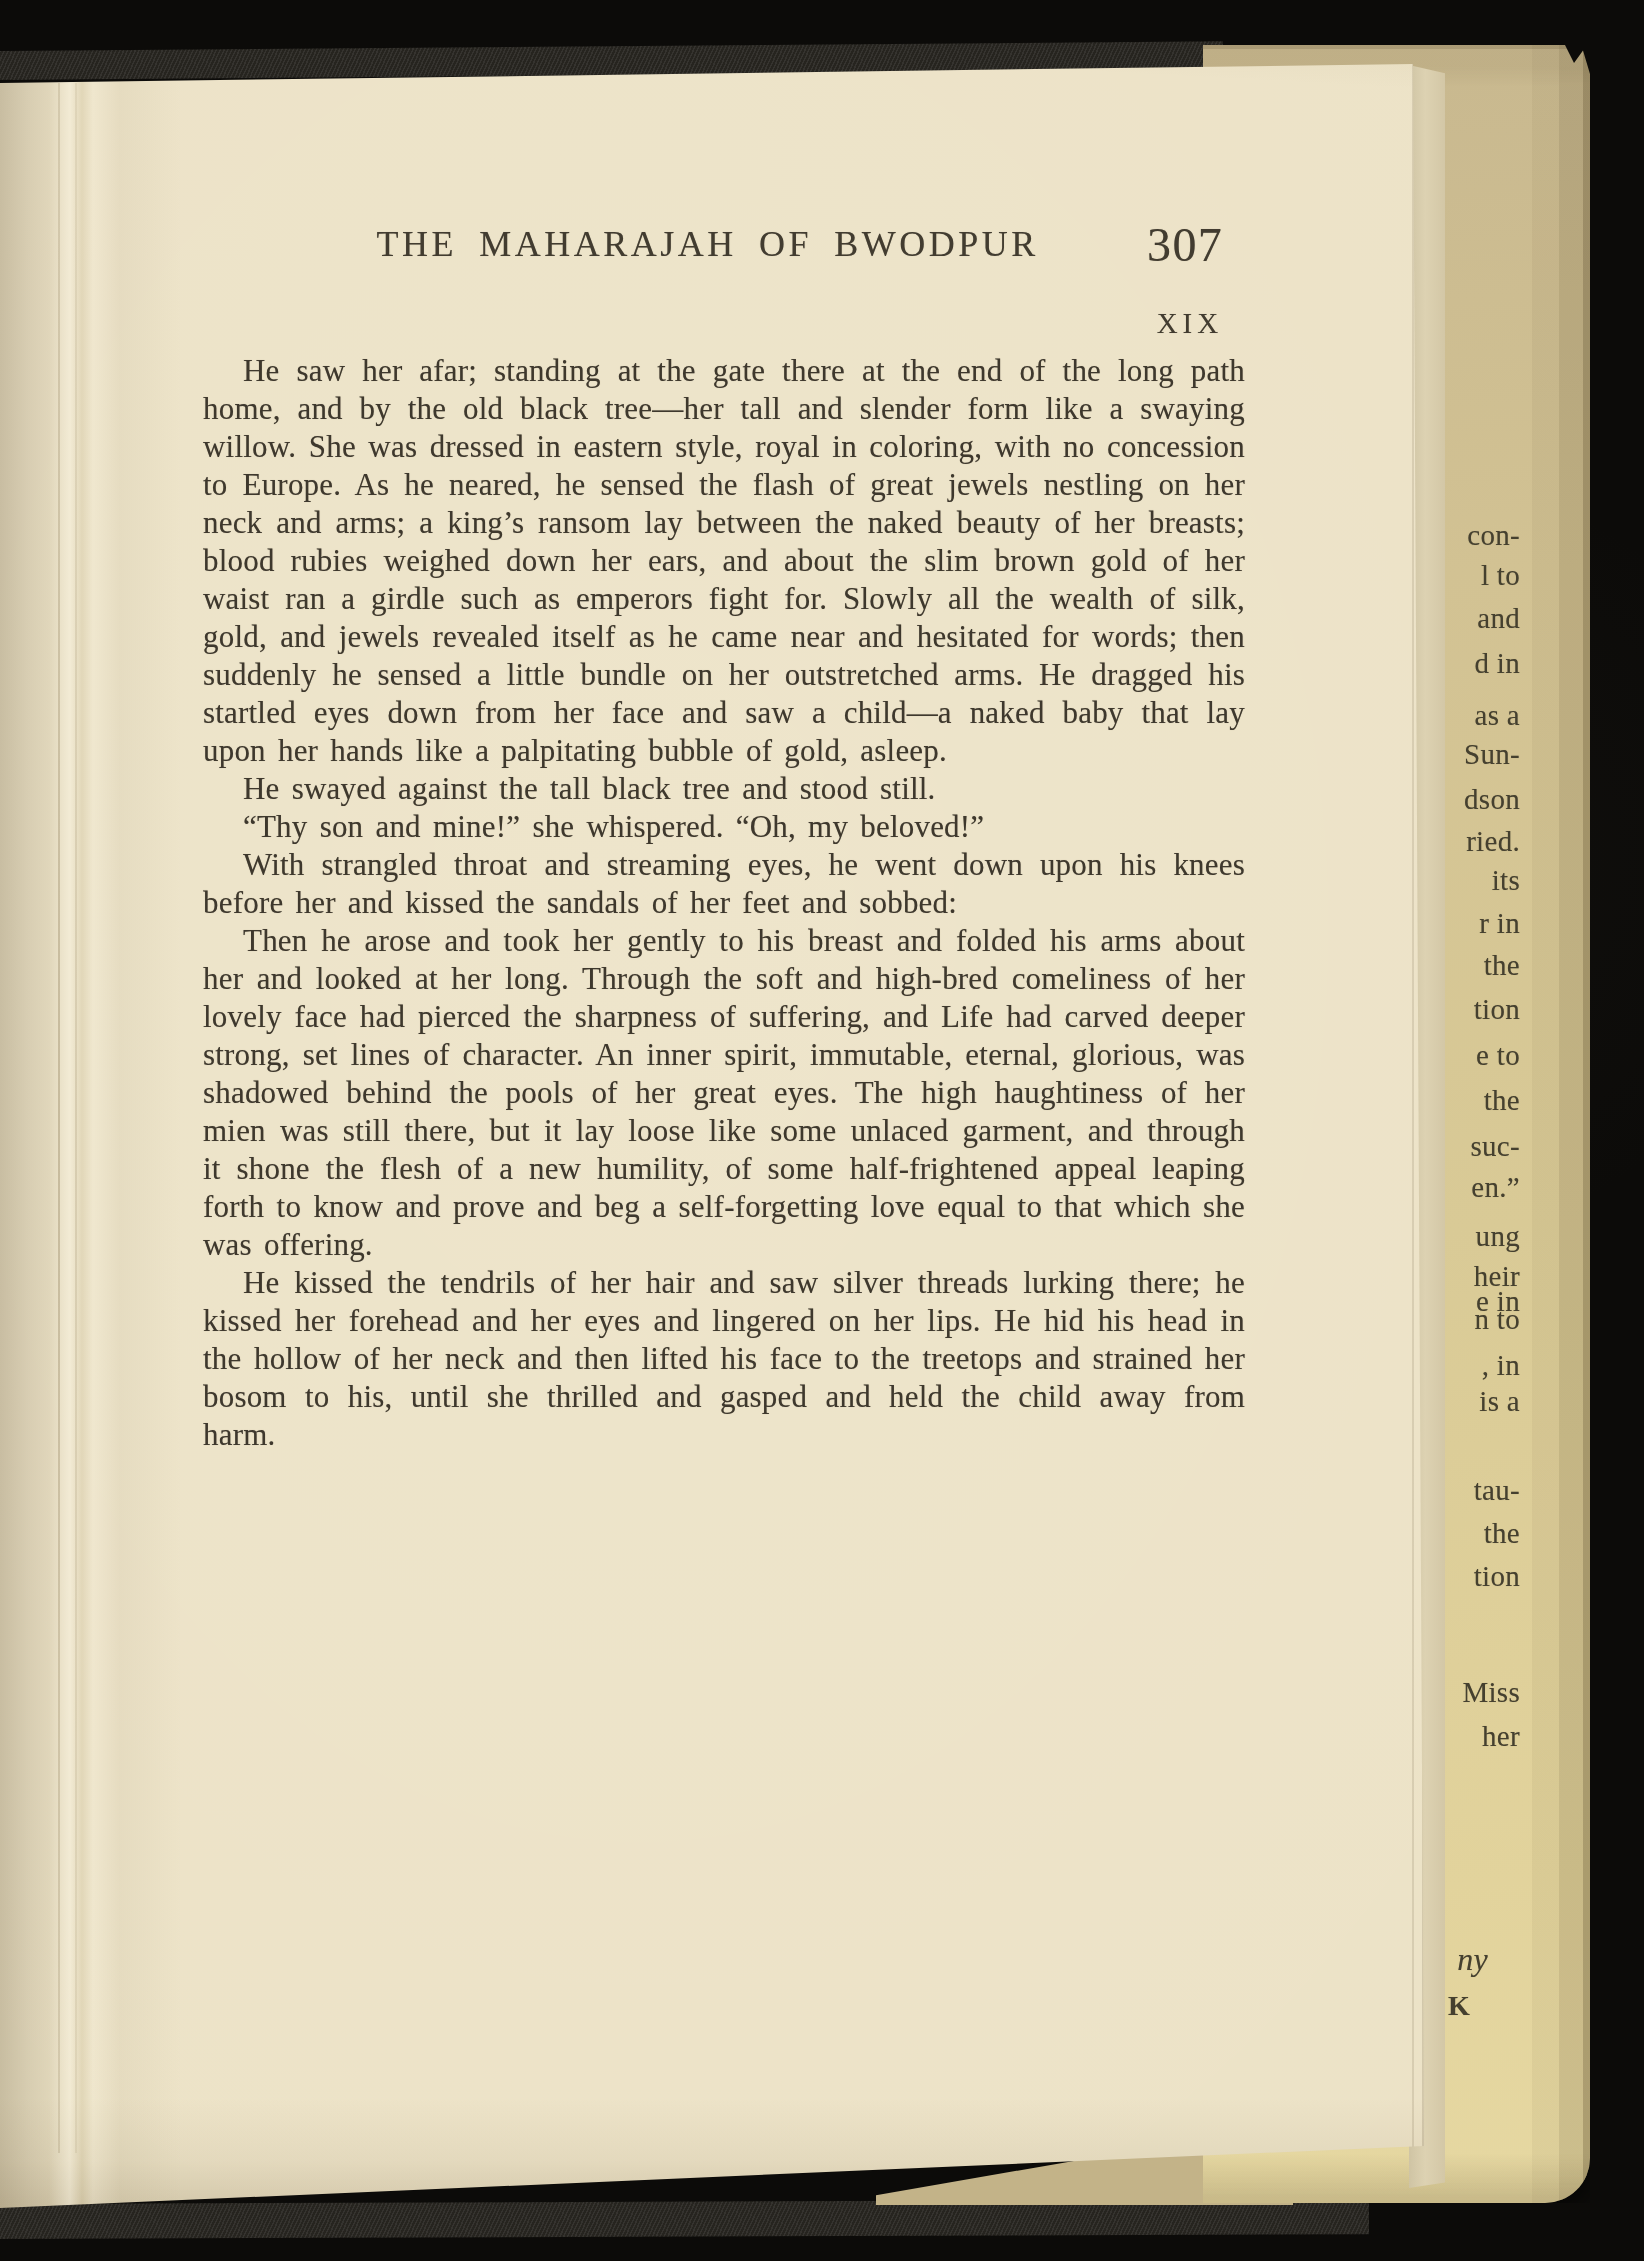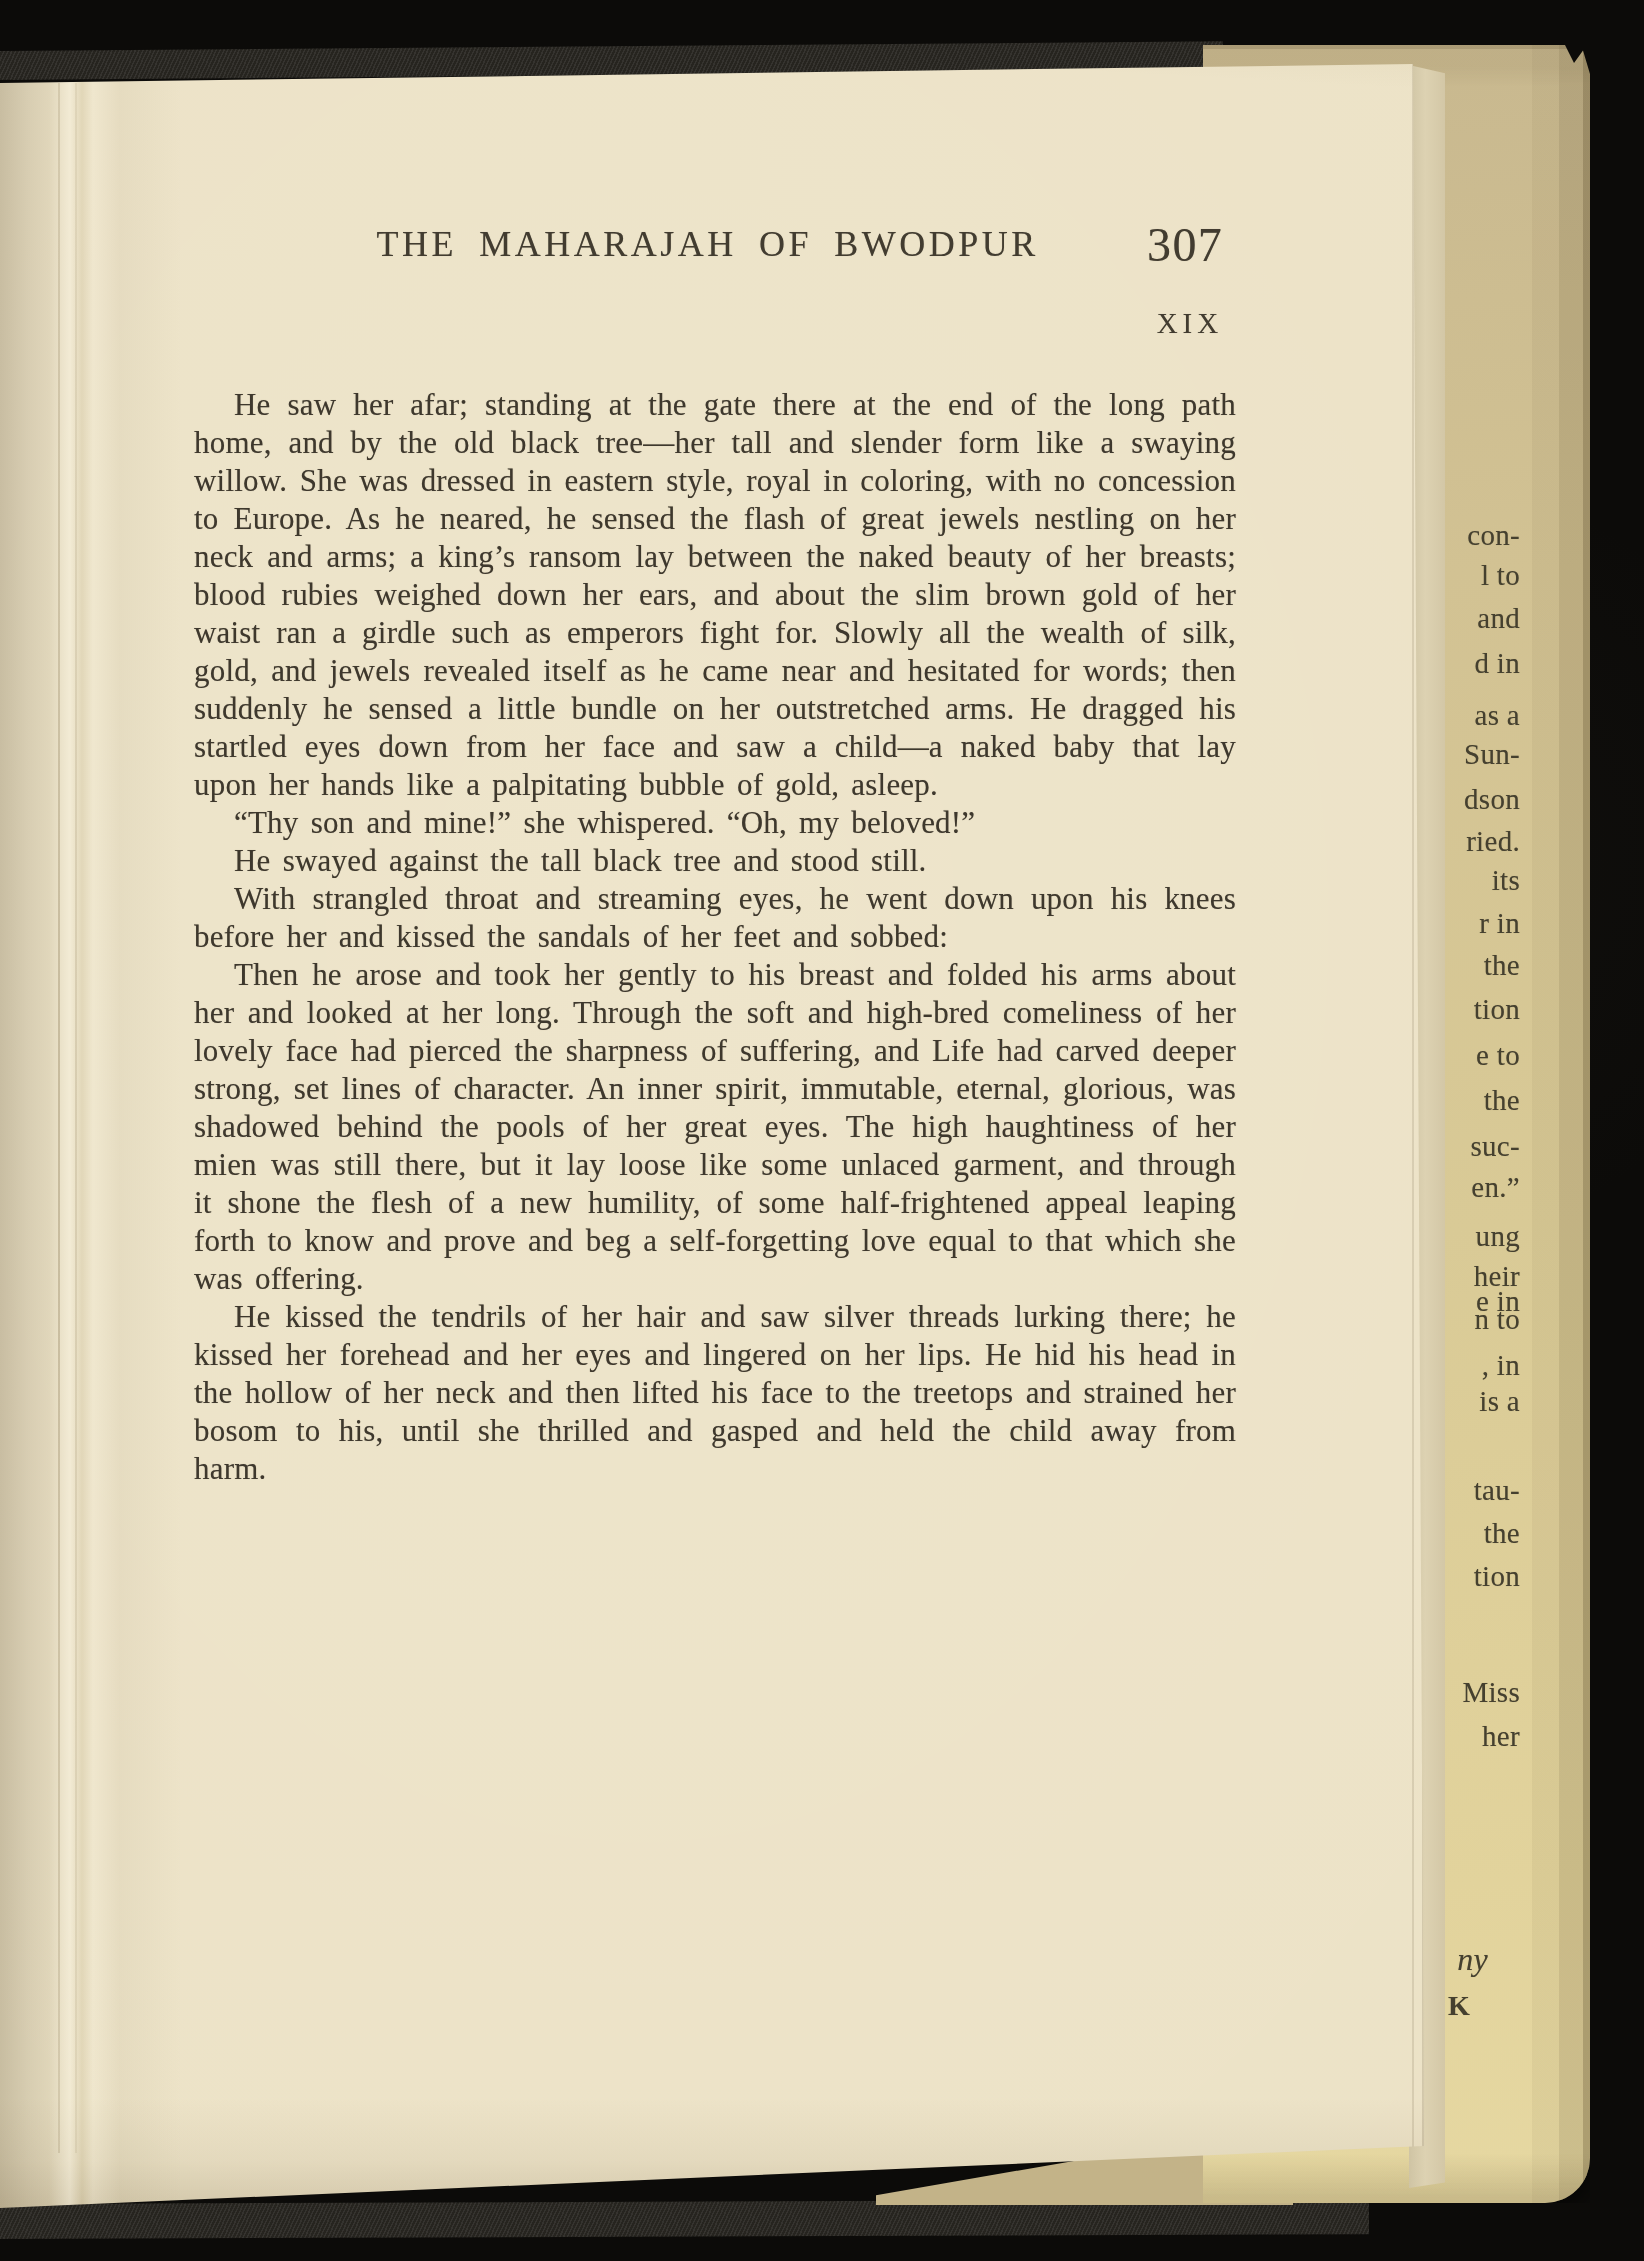--- a/index.html
+++ b/index.html
@@ -104,27 +104,26 @@
     font-size:48px;line-height:42px;letter-spacing:1.4px;color:#423c30;
     text-shadow:0 0 0.7px rgba(66,60,48,.4);
   }
   .chapter-numeral{
     position:absolute;left:202px;top:306px;width:1042px;text-align:right;
     transform:translateX(-21px);
     font-size:29px;line-height:35px;letter-spacing:4.9px;color:#423c30;
     text-shadow:0 0 0.7px rgba(66,60,48,.4);
   }
   .body-text{
-    position:absolute;left:194px;top:352px;width:1042px;
+    position:absolute;left:203px;top:352px;width:1042px;
     font-size:31px;line-height:38px;
     letter-spacing:0.2px;word-spacing:4.2px;
     text-align:justify;
     color:#3e382d;
     text-shadow:0 0 0.7px rgba(62,56,45,.38);
-    margin-top:34px;
   }
   .body-text p{margin:0;text-indent:40px;}
 </style>
 </head>
 <body>
 
 <div class="scene">
 
   <div class="cover-edge cover-edge-top"></div>
   <div class="cover-edge cover-edge-bottom"></div>
@@ -171,22 +170,22 @@
 
     <div class="page-header">
       <div class="running-head">THE MAHARAJAH OF BWODPUR</div>
       <div class="page-number">307</div>
     </div>
 
     <div class="chapter-numeral">XIX</div>
 
     <div class="body-text">
       <p>He saw her afar; standing at the gate there at the end of the long path home, and by the old black tree—her tall and slender form like a swaying willow. She was dressed in eastern style, royal in coloring, with no concession to Europe. As he neared, he sensed the flash of great jewels nestling on her neck and arms; a king’s ransom lay between the naked beauty of her breasts; blood rubies weighed down her ears, and about the slim brown gold of her waist ran a girdle such as emperors fight for. Slowly all the wealth of silk, gold, and jewels revealed itself as he came near and hesitated for words; then suddenly he sensed a little bundle on her outstretched arms. He dragged his startled eyes down from her face and saw a child—a naked baby that lay upon her hands like a palpitating bubble of gold, asleep.</p>
+      <p>He swayed against the tall black tree and stood still.</p>
       <p>“Thy son and mine!” she whispered. “Oh, my beloved!”</p>
-      <p>He swayed against the tall black tree and stood still.</p>
       <p>With strangled throat and streaming eyes, he went down upon his knees before her and kissed the sandals of her feet and sobbed:</p>
       <p>Then he arose and took her gently to his breast and folded his arms about her and looked at her long. Through the soft and high-bred comeliness of her lovely face had pierced the sharpness of suffering, and Life had carved deeper strong, set lines of character. An inner spirit, immutable, eternal, glorious, was shadowed behind the pools of her great eyes. The high haughtiness of her mien was still there, but it lay loose like some unlaced garment, and through it shone the flesh of a new humility, of some half-frightened appeal leaping forth to know and prove and beg a self-forgetting love equal to that which she was offering.</p>
       <p>He kissed the tendrils of her hair and saw silver threads lurking there; he kissed her forehead and her eyes and lingered on her lips. He hid his head in the hollow of her neck and then lifted his face to the treetops and strained her bosom to his, until she thrilled and gasped and held the child away from harm.</p>
     </div>
   </div>
 
 </div>
 
 
 </body></html>

